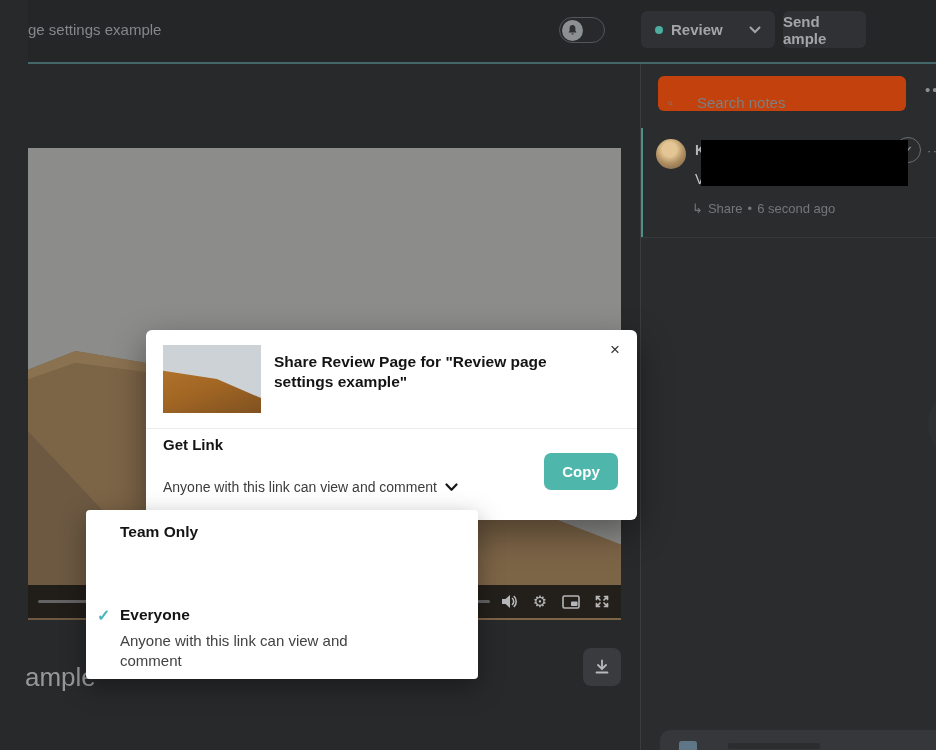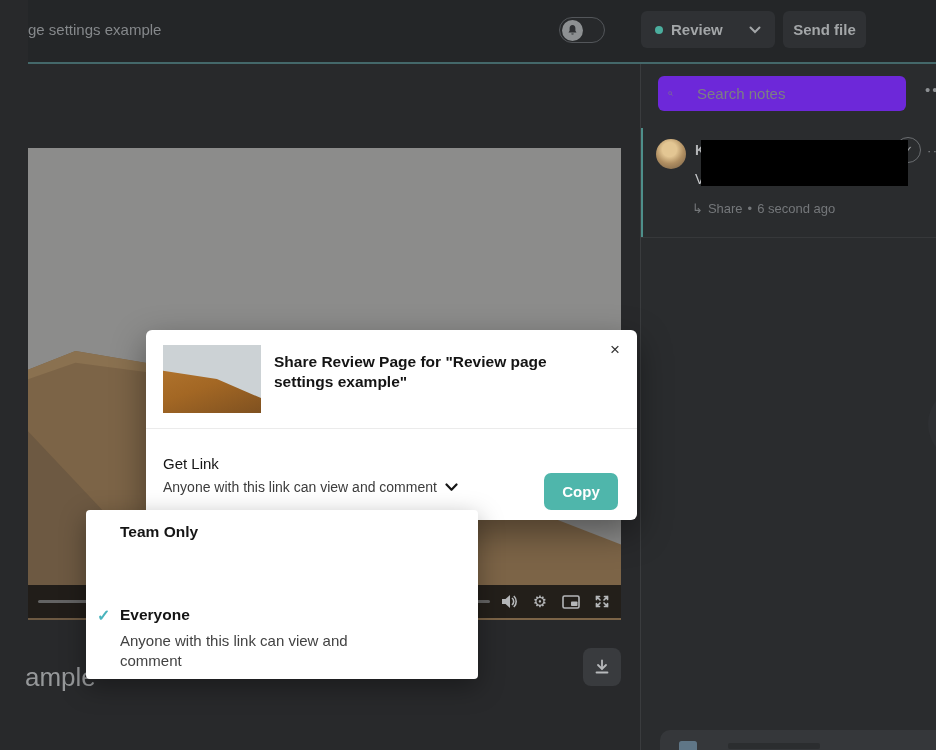--- a/index.html
+++ b/index.html
@@ -40,22 +40,22 @@
   .pc-icons { position:absolute; right:8px; top:0; height:33px; display:flex; align-items:center; gap:9px; }
   .pc-btn { width:22px; height:22px; display:flex; align-items:center; justify-content:center;
             color:#b5b7b9; cursor:pointer; font-size:16px; line-height:1; }
 
   .filename { position:absolute; left:-3px; top:662px; font-size:26px; color:#96989a; }
   .download-btn { position:absolute; left:555px; top:648px; width:38px; height:38px; border-radius:8px;
                   background:#393b3e; display:flex; align-items:center; justify-content:center; cursor:pointer; }
 
   
   .sidebar { position:absolute; left:613px; top:64px; width:323px; height:686px; background:#2a2c2e; }
-  .search-box { position:absolute; left:17px; top:12px; width:248px; height:35px; background:#6d28d9;
-                border-radius:6px; display:flex; align-items:center; padding:0 10px; gap:24px; }
+  .search-box { position:absolute; left:17px; top:12px; width:248px; height:35px; background:#c2410c;
+                border-radius:6px; display:flex; align-items:flex-end; padding:0 10px; gap:24px; }
   .search-box input { flex:1; background:transparent; border:none; outline:none; font-size:15px;
                       color:#c9cbcd; font-family:"Liberation Sans", sans-serif; }
   .search-box input::placeholder { color:#7c7f82; }
   .dots-menu { position:absolute; left:284px; top:17px; color:#8d9093; font-size:15px;
                letter-spacing:2px; cursor:pointer; }
   .comment { position:absolute; left:0; top:64px; width:323px; height:109px; border-left:2px solid #4e8f8a; }
   .avatar { position:absolute; left:13px; top:11px; width:30px; height:30px; border-radius:50%;
             background:radial-gradient(circle at 45% 35%, #e3c693 0 28%, #b08f62 55%, #6f5a43 100%); }
   .c-name { position:absolute; left:52px; top:14px; font-size:14px; font-weight:700; color:#b4b6b8; }
   .c-text { position:absolute; left:52px; top:43px; font-size:14px; color:#c6c8ca; }
@@ -76,24 +76,24 @@
   
   .modal { position:absolute; left:118px; top:330px; width:491px; height:190px; background:#fff;
            border-radius:6px; box-shadow:0 12px 34px rgba(0,0,0,0.4); z-index:50; }
   .m-close { position:absolute; right:17px; top:11px; font-size:17px; color:#333; cursor:pointer; line-height:1; }
   .m-thumb { position:absolute; left:17px; top:15px; width:98px; height:68px; overflow:hidden; background:#ccd2d5; }
   .m-thumb .t-sand { position:absolute; inset:0; background:linear-gradient(160deg,#b87b33 0%,#a36724 55%,#7f5120 100%);
            clip-path:polygon(0 38%, 55% 50%, 100% 78%, 100% 100%, 0 100%); }
   .m-title { position:absolute; left:128px; top:22px; width:334px; font-size:15.5px; font-weight:700;
              color:#141414; line-height:19.5px; }
   .m-divider { position:absolute; left:0; top:98px; width:491px; height:1px; background:#ebebeb; }
-  .m-getlink { position:absolute; left:17px; top:125px; font-size:15px; font-weight:400; color:#141414; }
+  .m-getlink { position:absolute; left:17px; top:106px; font-size:15px; font-weight:700; color:#141414; }
   .m-perm { position:absolute; left:17px; top:149px; font-size:14px; color:#3c3c3c; display:flex;
             align-items:center; gap:8px; cursor:pointer; }
-  .copy-btn { position:absolute; left:398px; top:143px; width:74px; height:37px; border-radius:7px;
+  .copy-btn { position:absolute; left:398px; top:123px; width:74px; height:37px; border-radius:7px;
               background:#4fb6ab; color:#fff; font-size:15px; font-weight:700; border:none;
               display:flex; align-items:center; justify-content:center; cursor:pointer;
               font-family:"Liberation Sans", sans-serif; }
 
   
   .dropdown { position:absolute; left:58px; top:510px; width:392px; height:169px; background:#fff;
               border-radius:4px; box-shadow:0 8px 26px rgba(0,0,0,0.35); z-index:60; }
   .opt { position:absolute; left:0; width:364px; cursor:pointer; }
   .opt-title { position:absolute; left:34px; font-size:15.5px; font-weight:700; color:#141414; }
   .opt-desc { position:absolute; left:34px; width:290px; font-size:15px; color:#424242; line-height:19.5px; }
@@ -119,21 +119,21 @@
     <div class="tb-btn btn-review">
       <span class="review-dot"></span>
       <span>Review</span>
       <span class="spacer"></span>
       <svg width="12" height="8" viewBox="0 0 12 8">
         <path d="M1.5 1.5 L6 6 L10.5 1.5" fill="none" stroke="#a3a6a8" stroke-width="2" stroke-linecap="round"></path>
       </svg>
     </div>
 
     <div class="tb-btn btn-sendfile">
-      <span>Send file</span>
+      <span>Send ample</span>
     </div>
 
   </div>
   <div class="teal-divider"></div>
 
   <div class="content"></div>
   <div class="v-divider"></div>
 
   <div class="video">
     <div class="sand-upper"></div>

